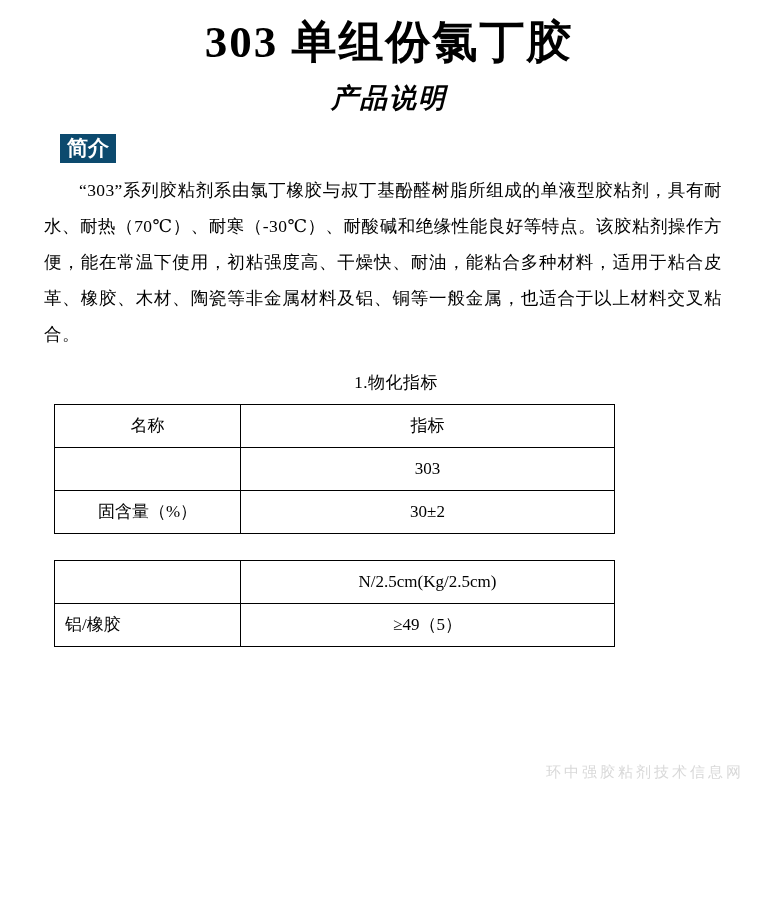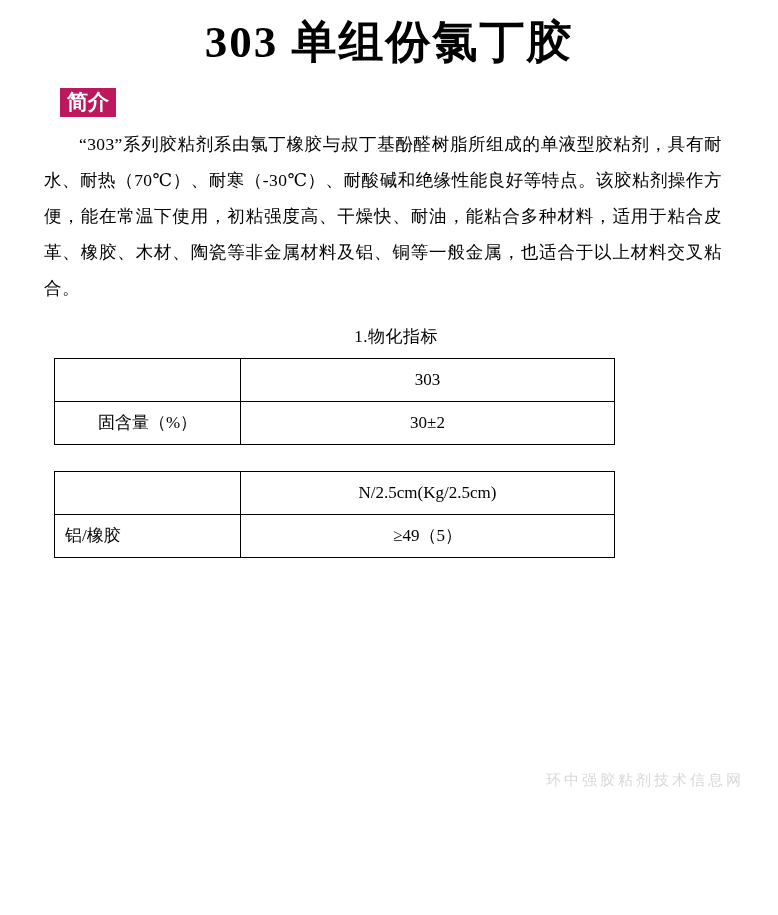--- a/index.html
+++ b/index.html
@@ -34,21 +34,21 @@
   .doc-subtitle {
     text-align: center;
     font-size: 27px;
     font-weight: bold;
     font-style: italic;
     margin: 10px 0 0 0;
     letter-spacing: 2px;
   }
   .section-tag {
     display: inline-block;
-    background: #be185d;
+    background: #0c4a6e;
     color: #ffffff;
     font-size: 21px;
     font-weight: bold;
     padding: 2px 7px 3px 7px;
     line-height: 1.15;
   }
   .tag-row-intro {
     margin: 18px 0 0 20px;
   }
   .tag-row-perf {
@@ -85,51 +85,56 @@
     text-align: left;
     padding-left: 10px;
   }
   table.spec col.c1 { width: 186px; }
   table.spec col.c2 { width: 374px; }
   .gap-between-tables {
     height: 26px;
   }
   .watermark {
     position: absolute;
-    bottom: 4px;
+    bottom: 12px;
     right: 34px;
     font-size: 15px;
     color: #d9d9d9;
     letter-spacing: 3px;
     font-family: "Liberation Sans", sans-serif;
     white-space: nowrap;
   }
 </style>
 </head>
 <body>
 
 <div class="page">
 
   <div class="doc-title">303 单组份氯丁胶</div>
+  <div class="doc-subtitle">产品说明</div>
 
   <div class="tag-row-intro">
     <span class="section-tag">简介</span>
   </div>
 
   <p class="body-text">“303”系列胶粘剂系由氯丁橡胶与叔丁基酚醛树脂所组成的单液型胶粘剂，具有耐水、耐热（70℃）、耐寒（-30℃）、耐酸碱和绝缘性能良好等特点。该胶粘剂操作方便，能在常温下使用，初粘强度高、干燥快、耐油，能粘合多种材料，适用于粘合皮革、橡胶、木材、陶瓷等非金属材料及铝、铜等一般金属，也适合于以上材料交叉粘合。</p>
 
 
   <div class="subheading">1.物化指标</div>
 
   <table class="spec">
     <colgroup>
         <col class="c1">
         <col class="c2">
       </colgroup>
     <tbody>
+      <tr>
+        <td>名称</td>
+        <td>指标</td>
+      </tr>
       <tr>
         <td></td>
         <td>303</td>
       </tr>
       <tr>
         <td>固含量（%）</td>
         <td>30±2</td>
       </tr>
     </tbody>
   </table>

